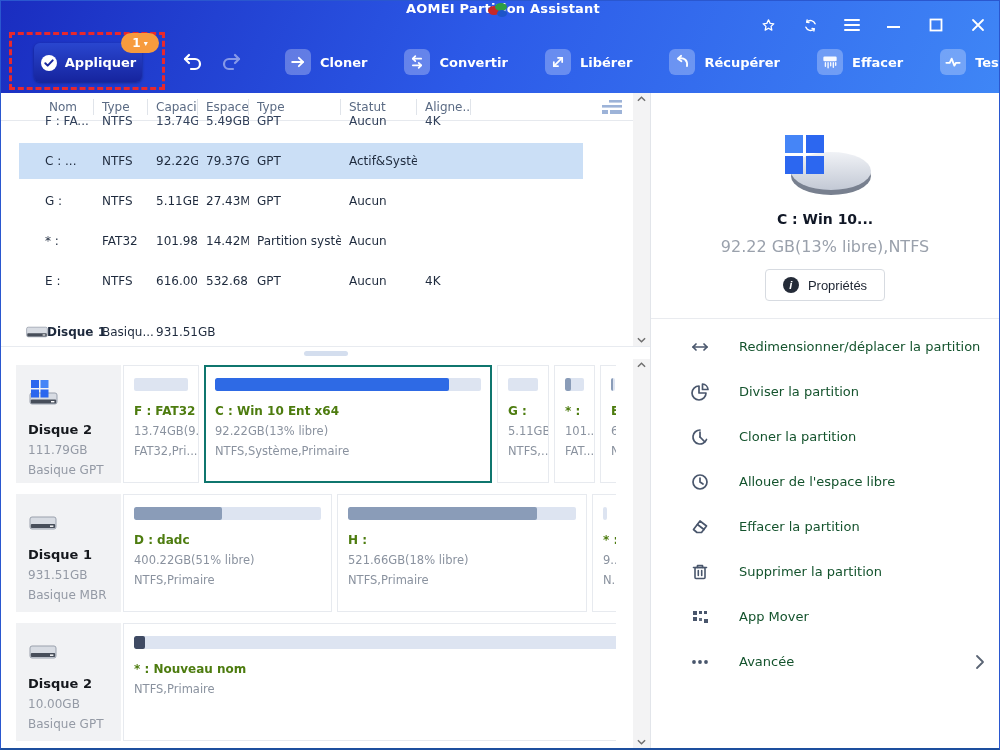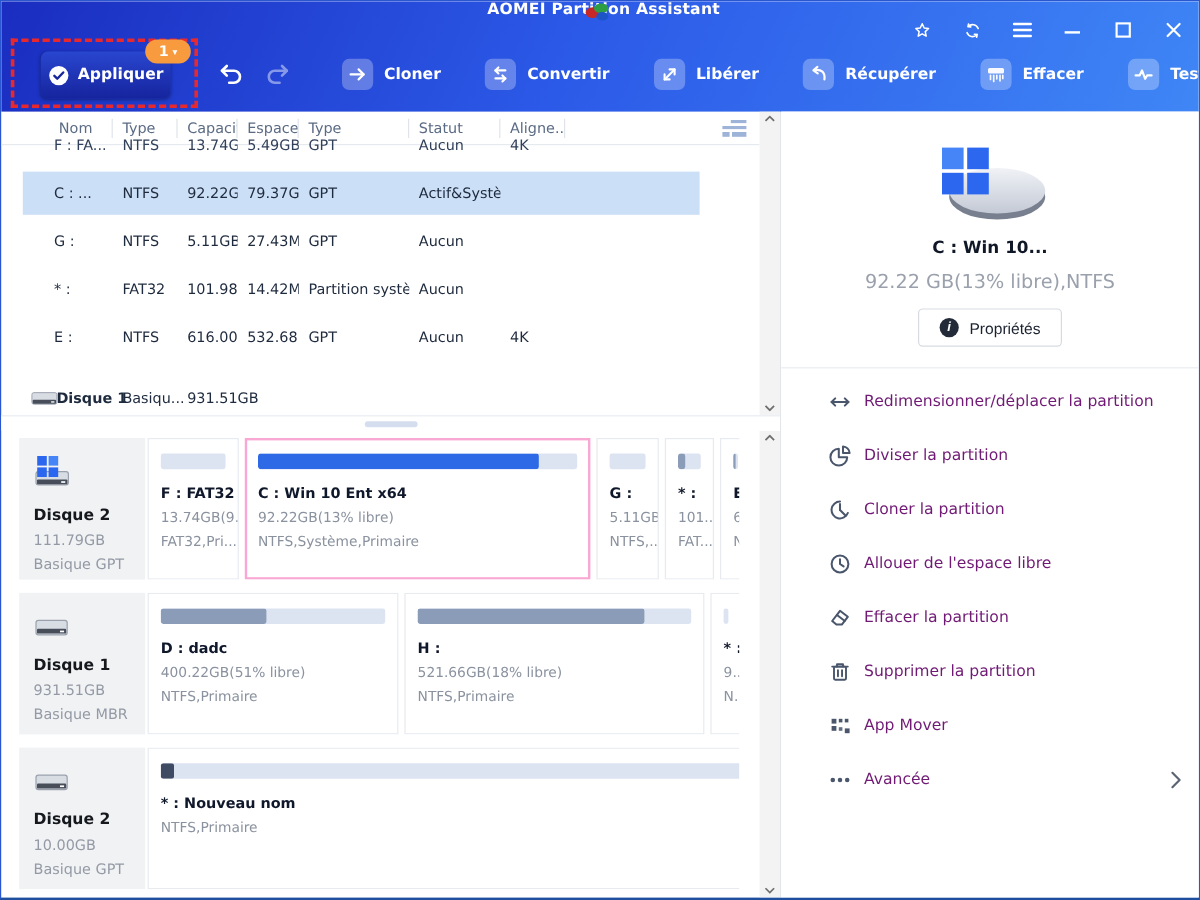--- a/index.html
+++ b/index.html
@@ -70,48 +70,48 @@
   .split-handle { position:absolute; left:303px; top:4px; width:44px; height:5px; border-radius:3px; background:#d4deee; cursor:row-resize; }
 
   
   .disk-area { flex:1; position:relative; overflow:hidden; padding:6px 0 0 15px; }
   .panel { width:600px; height:118px; display:flex; margin-bottom:11px; }
   .dinfo { width:105px; flex:0 0 105px; background:#f1f2f4; padding:14px 0 0 12px; cursor:pointer; }
   .dinfo .nm { font-size:13px; font-weight:bold; color:#15181d; margin-top:9px; }
   .dinfo .sz, .dinfo .kd { font-size:12px; color:#949aa5; margin-top:6px; }
   .parts { flex:1; display:flex; gap:5px; padding-left:2px; overflow:hidden; }
   .part { border:1px solid #e7eaef; background:#fff; padding:12px 10px 0 10px; flex:0 0 auto; cursor:pointer; overflow:hidden; }
-  .part.selected { border:2px solid #f9a8d4; padding:11px 9px 0 9px; }
+  .part.selected { border:2px solid #0f766e; padding:11px 9px 0 9px; }
   .pbar { height:13px; background:#dde4f1; border-radius:2px; overflow:hidden; }
   .pfill { height:100%; border-radius:2px; }
   .pfill.blue { background:#2e6ae5; } .pfill.gray { background:#8a9cb8; } .pfill.dark { background:#3f4a63; }
-  .pname { font-size:12px; font-weight:bold; color:#0f172a; margin-top:13px; white-space:nowrap; }
+  .pname { font-size:12px; font-weight:bold; color:#4d7c0f; margin-top:13px; white-space:nowrap; }
   .psize, .pfs { font-size:11.5px; color:#8a929f; margin-top:6px; white-space:nowrap; }
 
   
-  .sidebar { flex:1; background:#fff; padding-top:4px; position:relative; }
+  .sidebar { flex:1; background:#fff; padding-top:16px; position:relative; }
   .disc-wrap { width:120px; height:62px; position:relative; margin:26px auto 0; }
   .disc-rim { position:absolute; left:26px; top:22px; width:80px; height:38px; border-radius:50%; background:#78808f; }
   .disc-top { position:absolute; left:26px; top:17px; width:80px; height:38px; border-radius:50%;
               background:linear-gradient(180deg,#f0f2f6,#c3c9d5); }
   .win-logo { position:absolute; left:20px; top:0; width:39px; height:39px; display:grid;
               grid-template-columns:18px 18px; grid-template-rows:18px 18px; gap:3px; }
   .win-logo i { background:#2c67f0; } .win-logo i.lt { background:#4585f7; }
   .sel-name { text-align:center; font-size:14px; font-weight:bold; color:#101726; margin-top:14px; }
   .sel-info { text-align:center; font-size:16px; color:#9aa1ac; margin-top:10px; }
   .prop-row { display:flex; justify-content:center; margin-top:13px; }
   .prop-btn { display:inline-flex; align-items:center; gap:9px; padding:7px 17px; border:1px solid #d7dbe1;
               border-radius:4px; background:#fff; font-size:13px; color:#1c2330; cursor:pointer; }
   .info-badge { width:16px; height:16px; border-radius:50%; background:#242b38; color:#fff; font-size:11px; font-weight:bold;
                 display:flex; align-items:center; justify-content:center; font-style:italic; }
   .side-div { border-top:1px solid #e9ebef; margin-top:17px; }
   .actions { padding-top:5px; }
   .action { height:45px; display:flex; align-items:center; padding-left:38px; cursor:pointer; position:relative; }
   .action .aicon { width:22px; display:flex; justify-content:center; }
-  .action .albl { font-size:13px; color:#701a75; margin-left:9px; }
+  .action .albl { font-size:13px; color:#14532d; margin-left:28px; }
   .action .chev { position:absolute; right:14px; display:flex; }
 </style>
 </head>
 <body>
 
 <div class="window">
 
   <div class="header">
     <div class="titlebar">
       <span class="app-logo">

